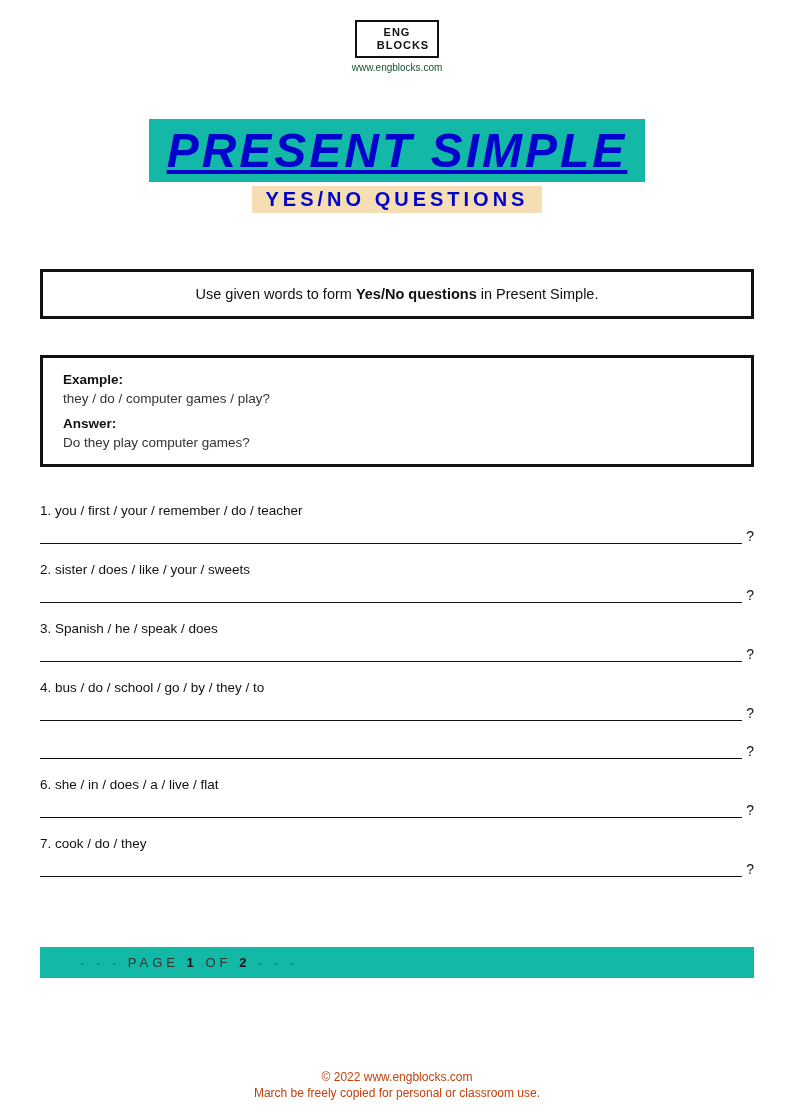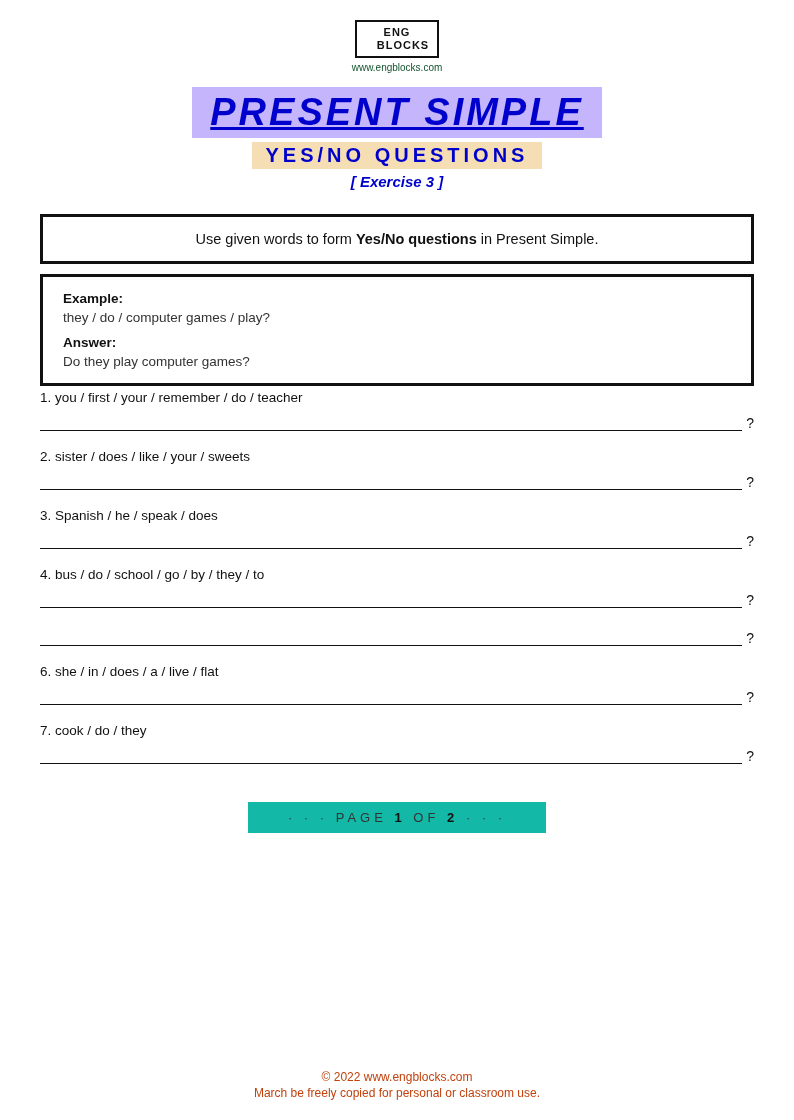--- a/index.html
+++ b/index.html
@@ -12,22 +12,22 @@
       color: #111;
       font-size: 14px;
     }
 
     .page {
       width: 794px;
       min-height: 1120px;
       background: #fff;
       display: flex;
       flex-direction: column;
-      align-items: center;
       padding: 20px 40px 20px 40px;
+      gap: 32px;
     }
 
     
     .logo-area {
       display: flex;
       flex-direction: column;
       align-items: center;
       margin-bottom: 4px;
     }
 
@@ -50,24 +50,24 @@
       margin-top: 4px;
     }
 
     
     .title-section {
       text-align: center;
       margin: 10px 0 6px 0;
     }
 
     .main-title {
-      font-size: 38px;
+      font-size: 48px;
       font-weight: 900;
       color: #0000cc;
-      background-color: #c4b5fd;
+      background-color: #14b8a6;
       padding: 4px 18px;
       letter-spacing: 3px;
       text-decoration: underline;
       display: inline-block;
       font-style: italic;
     }
 
     .sub-title {
       font-size: 20px;
       font-weight: bold;
@@ -86,21 +86,21 @@
       font-style: italic;
       font-weight: bold;
     }
 
     
     .instruction-box {
       border: 3px solid #111;
       width: 100%;
       padding: 14px 20px;
       text-align: center;
-      margin: 18px 0 10px 0;
+      margin: 18px 0 4px 0;
       font-size: 14.5px;
     }
 
     
     .example-box {
       border: 3px solid #111;
       width: 100%;
       padding: 14px 20px;
       margin-bottom: 4px;
       font-size: 13.5px;
@@ -200,21 +200,20 @@
     <div class="website-url">www.engblocks.com</div>
   </div>
 
   <div class="title-section">
     <div>
       <span class="main-title">PRESENT SIMPLE</span>
     </div>
     <div>
       <span class="sub-title">YES/NO QUESTIONS</span>
     </div>
-    <div class="exercise-label">[ Exercise 3 ]</div>
   </div>
 
   <div class="instruction-box">
     <span>Use given words to form </span><strong>Yes/No questions</strong><span> in Present Simple.</span>
   </div>
 
   <div class="example-box">
     <div class="label">Example:</div>
     <div class="example-text">they / do / computer games / play?</div>
     <div class="answer-label">Answer:</div>

